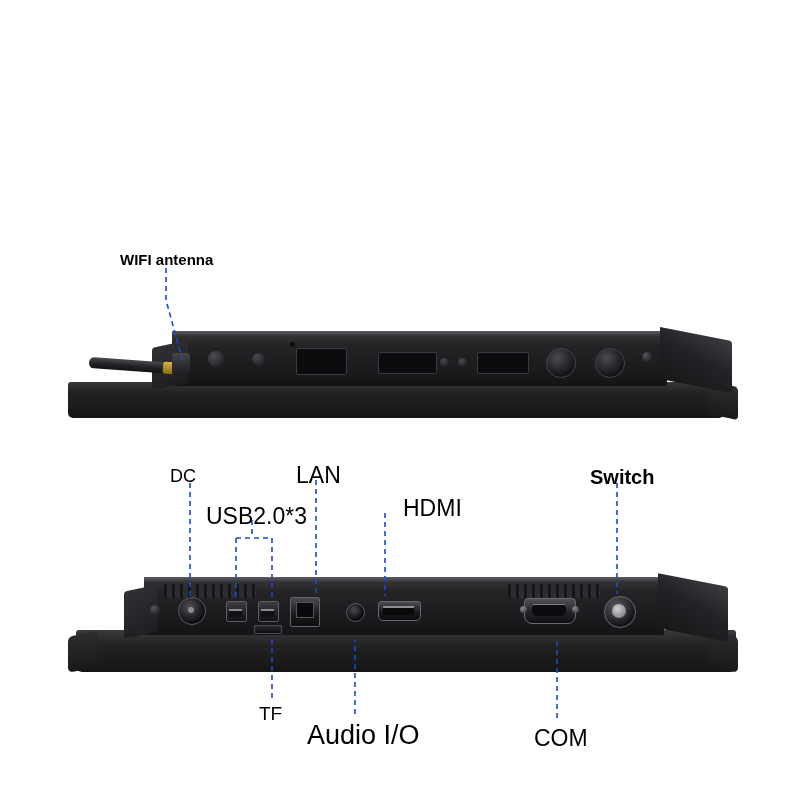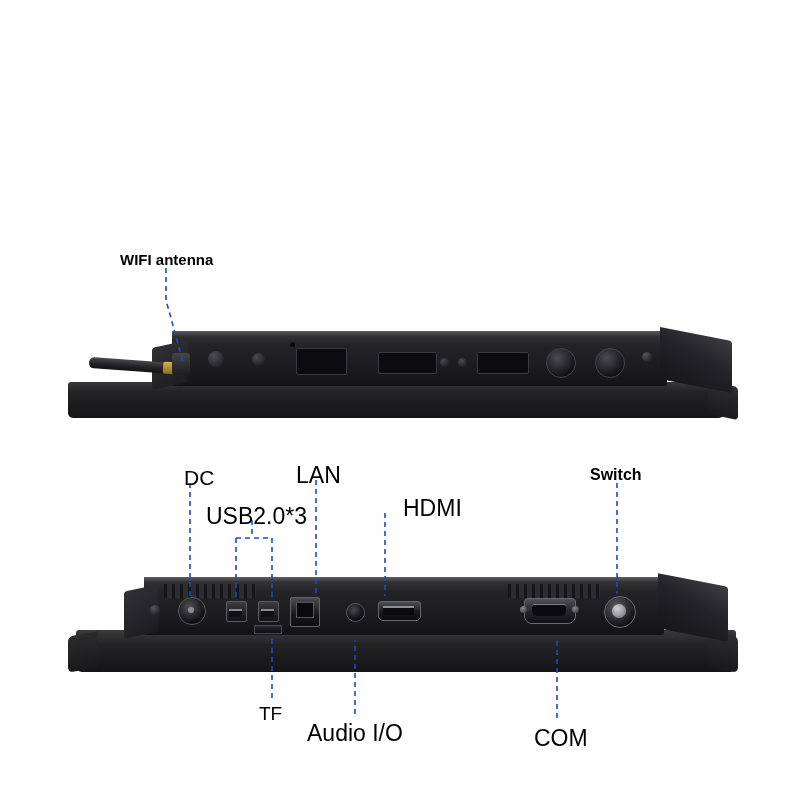--- a/index.html
+++ b/index.html
@@ -231,29 +231,29 @@
       <path d="M272,698 L272,638"></path>
 
       <path d="M355,714 L355,640"></path>
 
       <path d="M557,718 L557,640"></path>
     </g>
   </svg>
 
   <div class="label bold" style="left:120px; top:252px; font-size:15px;">WIFI antenna</div>
 
-  <div class="label" style="left:184px; top:467px; font-size:21px;">DC</div>
+  <div class="label" style="left:170px; top:467px; font-size:18px;">DC</div>
 
   <div class="label" style="left:206px; top:505px; font-size:23px;">USB2.0*3</div>
 
   <div class="label" style="left:296px; top:464px; font-size:23px;">LAN</div>
 
   <div class="label" style="left:357px; top:497px; font-size:23px;margin-left:46px;">HDMI</div>
 
-  <div class="label bold" style="left:590px; top:467px; font-size:16px;">Switch</div>
+  <div class="label bold" style="left:590px; top:467px; font-size:20px;">Switch</div>
 
   <div class="label" style="left:259px; top:704px; font-size:19px;">TF</div>
 
-  <div class="label" style="left:307px; top:722px; font-size:23px;">Audio I/O</div>
+  <div class="label" style="left:307px; top:722px; font-size:27px;">Audio I/O</div>
 
   <div class="label" style="left:534px; top:727px; font-size:23px;">COM</div>
 
 </div>
 
 </body></html>

